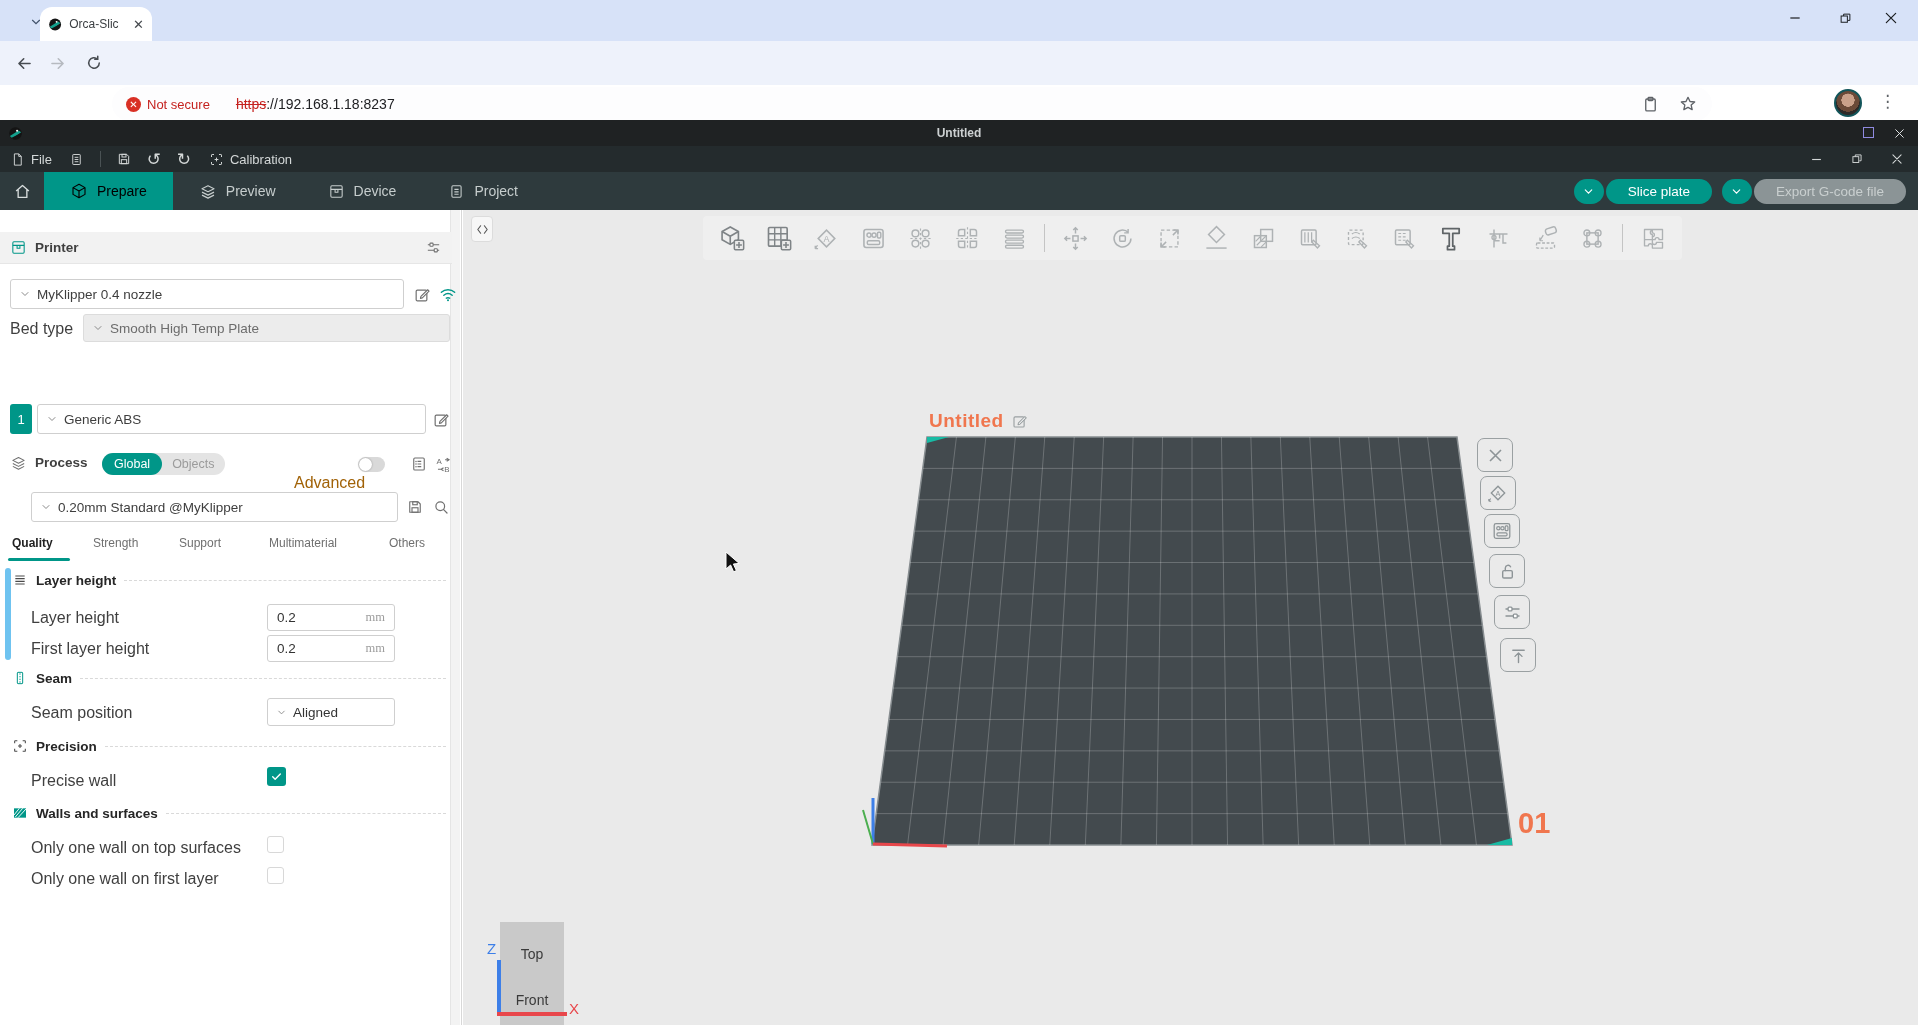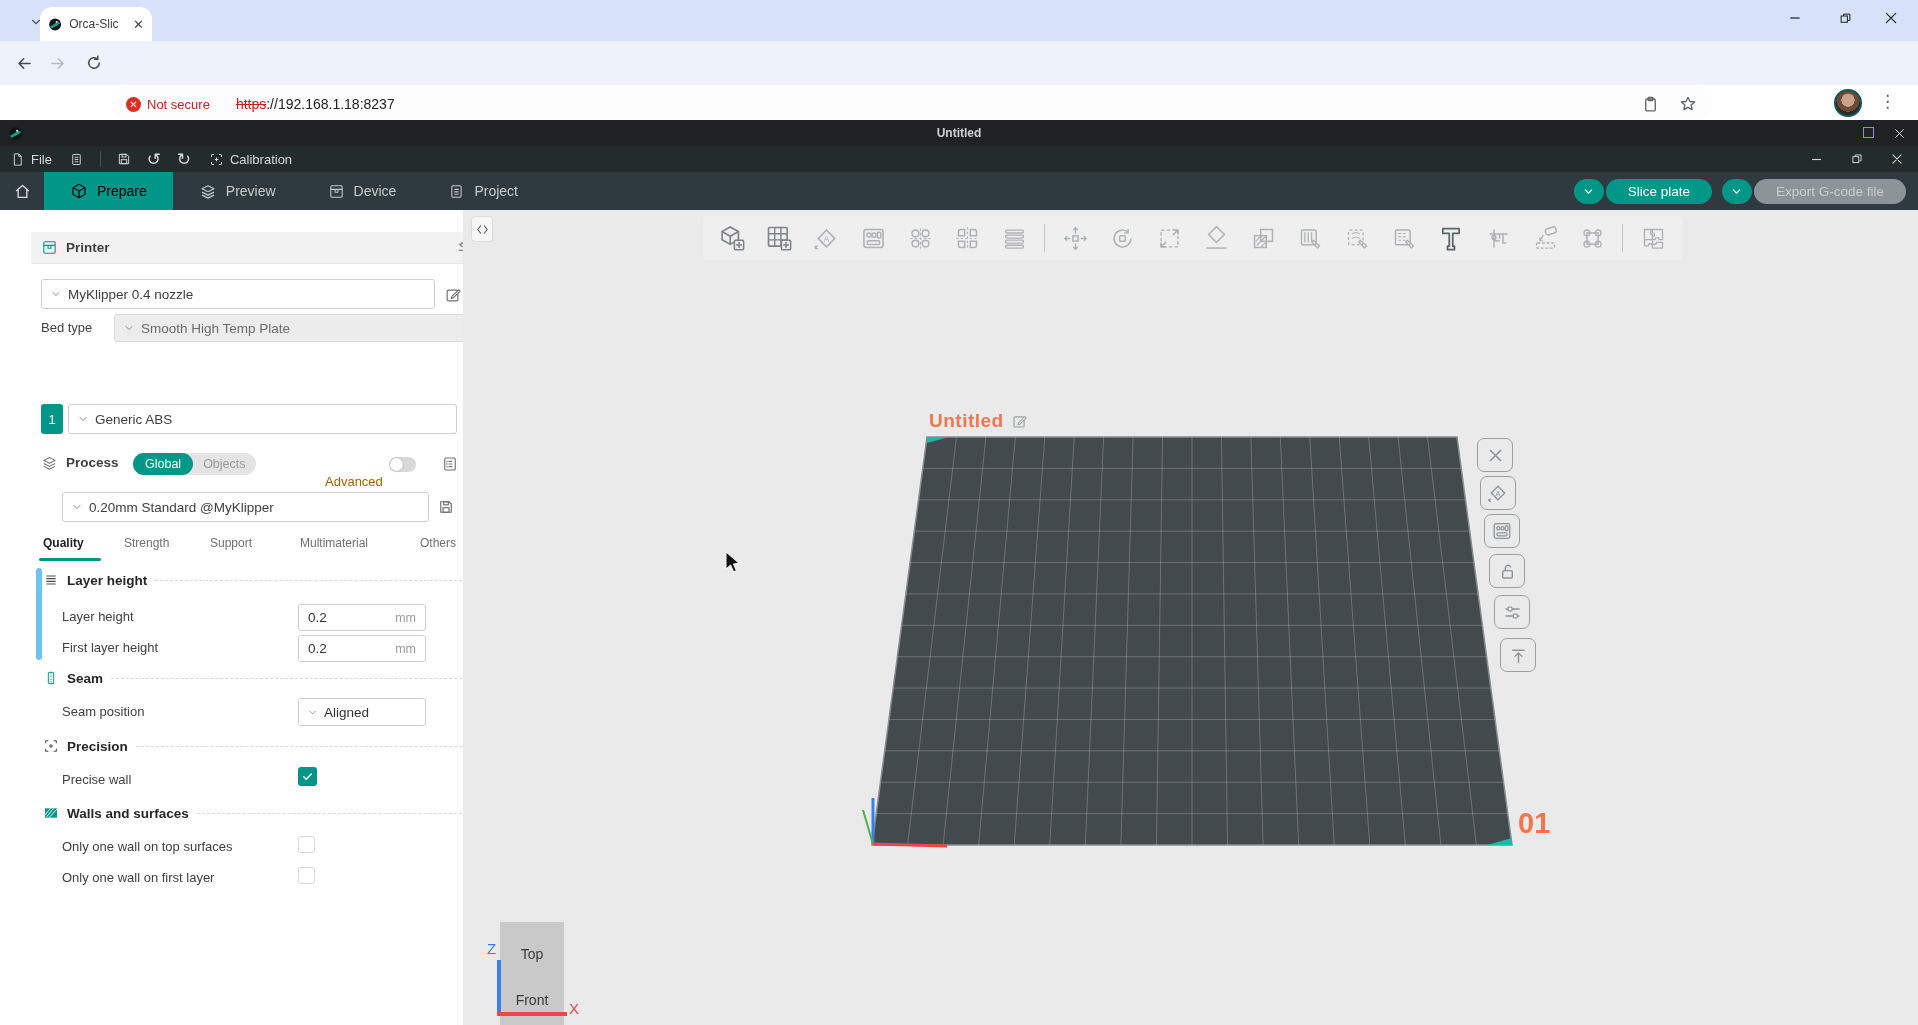--- a/index.html
+++ b/index.html
@@ -51,52 +51,52 @@
   .nav-actions { margin-left:auto; display:flex; align-items:center; gap:10px; padding-right:12px; }
   .splitbtn { display:flex; align-items:center; gap:2px; }
   .seg-chevron { width:30px; height:25px; border-radius:13px; background:var(--accent); color:#fff;
     display:flex; align-items:center; justify-content:center; }
   .seg-main { height:25px; border-radius:13px; background:var(--accent); color:#fff; font-size:13.5px;
     display:flex; align-items:center; justify-content:center; padding:0 22px; }
   .seg-main.disabled { background:#8b9496; color:#c9cfcf; }
 
   
   .workspace { position:absolute; left:0; top:90px; width:1918px; height:815px; }
-  .sidebar { position:absolute; left:0; top:0; width:462px; height:815px; background:#fff; border-right:1px solid #d8d8d8;margin-left:31px; }
+  .sidebar { position:absolute; left:0; top:0; width:462px; height:815px; background:#fff; border-right:1px solid #d8d8d8; }
   .scrolltrack { position:absolute; right:1px; top:0; width:10px; height:815px; background:#f3f3f3; border-left:1px solid #e5e5e5; }
   .sechead { position:absolute; left:0; width:452px; height:32px; background:#f2f2f2; border-bottom:1px solid #e6e6e6;
     display:flex; align-items:center; padding:0 10px; gap:8px; }
   .sechead .st { font-size:13.5px; font-weight:bold; color:#3f3f3f; }
   .sechead .right { margin-left:auto; display:flex; align-items:center; gap:18px; color:#6d6d6d; }
   .combo { position:absolute; height:30px; background:#fff; border:1px solid #cfcfcf; border-radius:3px;
     display:flex; align-items:center; padding:0 8px; gap:6px; font-size:13.5px; color:#3e3e3e; }
   .combo .chev { color:#8a8a8a; }
   .graysel { background:#ececec; border:1px solid #dcdcdc; color:#6c6c6c; }
-  .lbl { position:absolute; font-size:13px; color:#3f3f3f;text-align:right; }
+  .lbl { position:absolute; font-size:16px; color:#3f3f3f;text-align:right; }
   .icobtn { color:#6f6f6f; }
   .teal { color:var(--accent); }
   .slotbadge { position:absolute; width:22px; height:30px; background:var(--accent); color:#fff; border-radius:3px;
     display:flex; align-items:center; justify-content:center; font-size:13px; }
   .pillgroup { position:absolute; height:22px; background:#e4e4e4; border-radius:12px; display:flex; align-items:center; }
   .pill-on { height:22px; border-radius:12px; background:var(--accent); color:#fff; font-size:12.5px; padding:0 12px;
     display:flex; align-items:center; }
   .pill-off { color:#9b9b9b; font-size:12.5px; padding:0 10px; }
   .toggle { position:absolute; width:27px; height:15px; border-radius:8px; background:#d9d9d9; }
   .toggle .knob { position:absolute; left:1px; top:1px; width:13px; height:13px; background:#fff; border-radius:50%;
     box-shadow:0 0 2px rgba(0,0,0,.35); }
   .ptab { position:absolute; top:326px; font-size:12px; color:#6f6f6f; }
   .ptab.active { color:#222; font-weight:bold; }
   .tabline { position:absolute; top:348px; height:3px; background:var(--accent); border-radius:2px; }
   .bluescroll { position:absolute; left:5px; width:6px; border-radius:3px; background:#6fc3f0; }
   .grouphead { position:absolute; display:flex; align-items:center; gap:8px; }
   .grouphead .gt { font-size:13.5px; font-weight:bold; color:#262626; white-space:nowrap; }
   .gdash { flex:1; border-top:1px dashed #d9d9d9; }
   .numinput { position:absolute; width:128px; height:27px; border:1px solid #cfcfcf; border-radius:3px; background:#fff;
     display:flex; align-items:center; padding:0 9px; font-size:13.5px; color:#333; }
-  .numinput .unit { margin-left:auto; color:#9c9c9c; font-size:12.5px; }
+  .numinput .unit { margin-left:auto; color:#9c9c9c; font-size:12.5px;font-family:Liberation Serif, serif; }
   .selinput { position:absolute; width:128px; height:28px; border:1px solid #cfcfcf; border-radius:3px; background:#fff;
     display:flex; align-items:center; gap:6px; padding:0 8px; font-size:13.5px; color:#333; }
   .cb-on { position:absolute; width:19px; height:19px; background:var(--accent); border-radius:3px;
     display:flex; align-items:center; justify-content:center; color:#fff; }
   .cb-off { position:absolute; width:17px; height:17px; background:#fff; border:1.5px solid #d8d8d8; border-radius:3px; }
 
   
   .viewport { position:absolute; left:463px; top:0; width:1455px; height:815px; background:#eaeaea; overflow:hidden; }
   .collapse { position:absolute; left:8px; top:6px; width:22px; height:26px; background:#f7f7f7; border:1px solid #dcdcdc;
     border-radius:4px; display:flex; align-items:center; justify-content:center; color:#555; }

